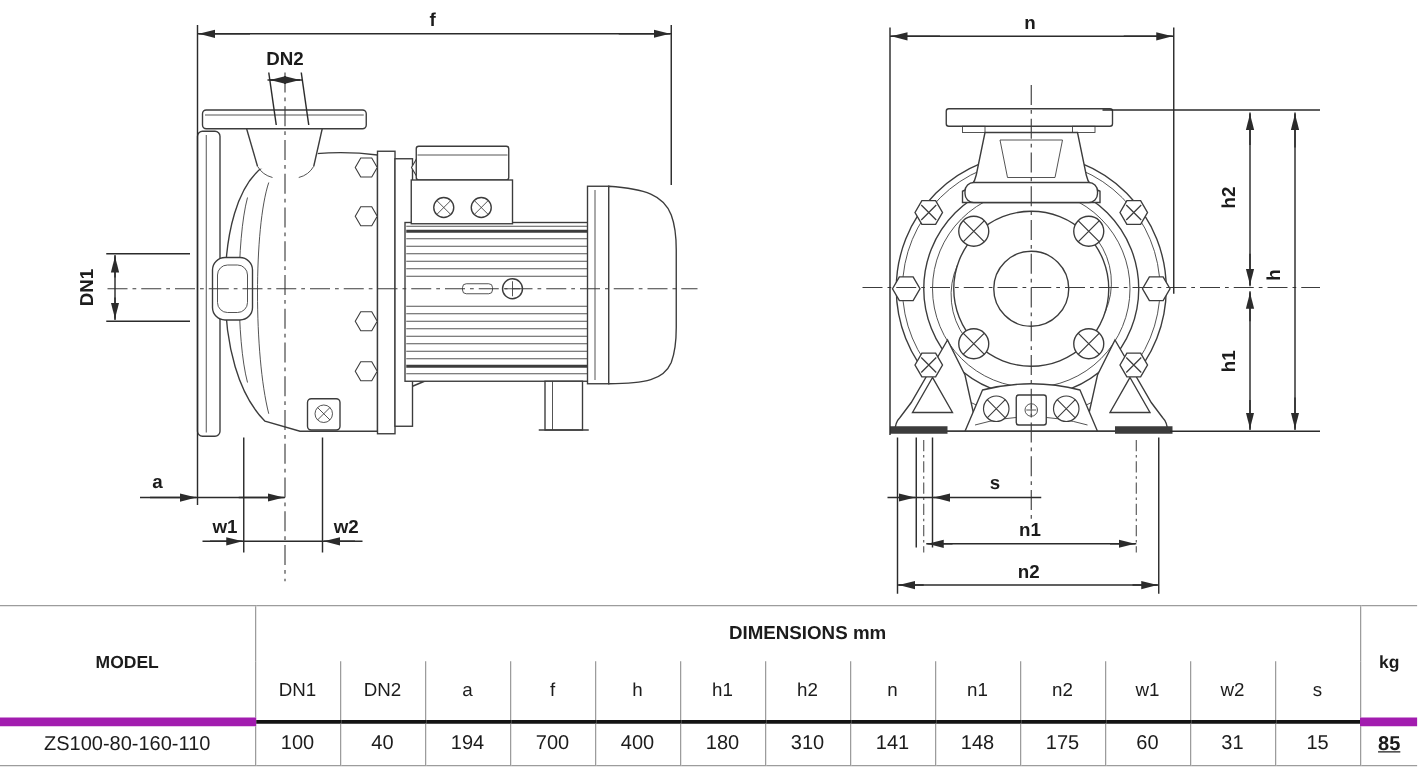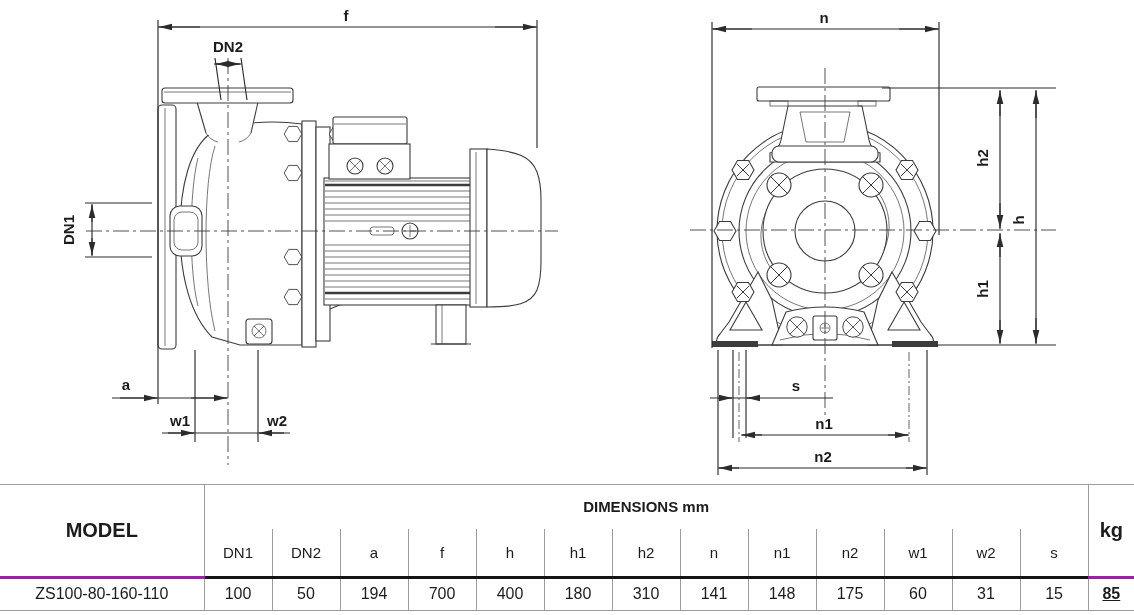--- a/index.html
+++ b/index.html
@@ -16,21 +16,21 @@
   .pad{fill:#3c3c3c;stroke:none;}
   .lbl{font:bold 15px "Liberation Sans",sans-serif;fill:#1c1c1c;}
   
   .dimtable{position:absolute;left:0;top:484px;width:1134px;border-collapse:collapse;table-layout:fixed;}
   .dimtable td,.dimtable th{padding:0;text-align:center;vertical-align:middle;
       font-family:"Liberation Sans",sans-serif;color:#1c1c1c;}
   .dimtable .vb{border-left:1px solid #9c9c9c;}
   .rowtop td,.rowtop th{border-top:1px solid #9c9c9c;}
   .hdr1{height:44px;font-size:15px;font-weight:bold;}
   .hdr2 th{height:47px;font-size:15px;font-weight:normal;border-bottom:3px solid #141414;}
-  .span2{border-bottom:3px solid #a21caf;font-size:20px;font-weight:bold;}
+  .span2{border-bottom:7px solid #a21caf;font-size:14px;font-weight:bold;}
   .datarow td{height:31px;font-size:16px;border-bottom:1px solid #9c9c9c;}
   .modelcell{font-weight:normal;}
   .kgval{font-weight:bold;text-decoration:underline;}
 </style>
 </head>
 <body>
 
 <div class="screen">
 
   <svg width="1134" height="482" viewBox="0 0 1134 482">
@@ -305,21 +305,21 @@
       <th class="vb">n</th>
       <th class="vb">n1</th>
       <th class="vb">n2</th>
       <th class="vb">w1</th>
       <th class="vb">w2</th>
       <th class="vb">s</th>
     </tr>
     <tr class="datarow">
       <td class="modelcell">ZS100-80-160-110</td>
       <td class="vb">100</td>
-      <td class="vb">50</td>
+      <td class="vb">40</td>
       <td class="vb">194</td>
       <td class="vb">700</td>
       <td class="vb">400</td>
       <td class="vb">180</td>
       <td class="vb">310</td>
       <td class="vb">141</td>
       <td class="vb">148</td>
       <td class="vb">175</td>
       <td class="vb">60</td>
       <td class="vb">31</td>

